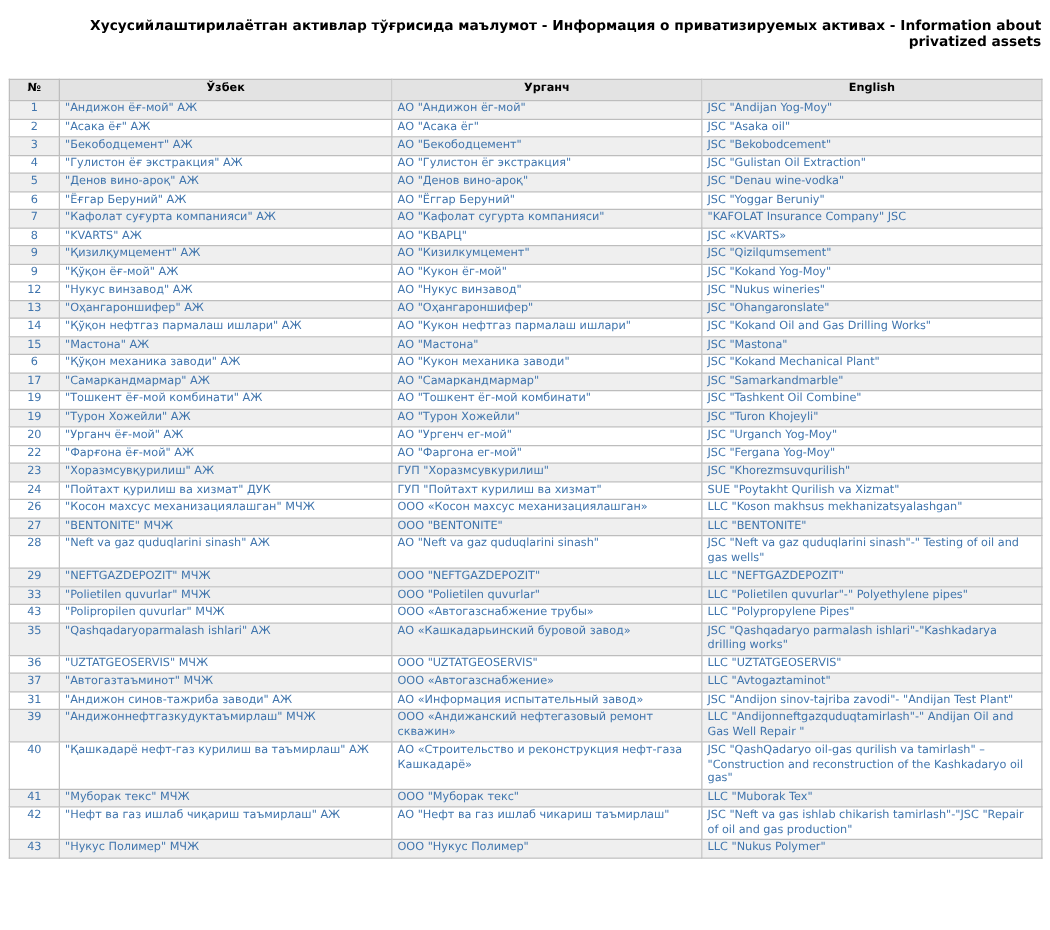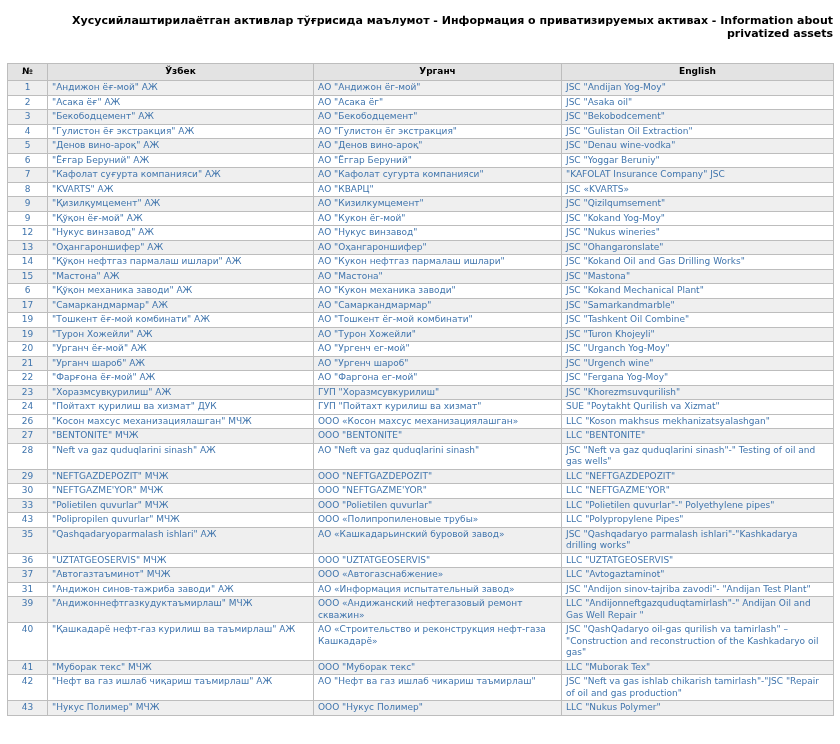--- a/index.html
+++ b/index.html
@@ -182,26 +182,20 @@
           <td>"Турон Хожейли" АЖ</td>
           <td>АО "Турон Хожейли"</td>
           <td>JSC "Turon Khojeyli"</td>
         </tr>
         <tr>
           <td class="num">20</td>
           <td>"Урганч ёғ-мой" АЖ</td>
           <td>АО "Ургенч ег-мой"</td>
           <td>JSC "Urganch Yog-Moy"</td>
         </tr>
-        <tr class="odd">
-          <td class="num">21</td>
-          <td>"Урганч шароб" АЖ</td>
-          <td>АО "Ургенч шароб"</td>
-          <td>JSC "Urgench wine"</td>
-        </tr>
         <tr>
           <td class="num">22</td>
           <td>"Фарғона ёғ-мой" АЖ</td>
           <td>АО "Фаргона ег-мой"</td>
           <td>JSC "Fergana Yog-Moy"</td>
         </tr>
         <tr class="odd">
           <td class="num">23</td>
           <td>"Хоразмсувқурилиш" АЖ</td>
           <td>ГУП "Хоразмсувкурилиш"</td>
@@ -230,36 +224,30 @@
           <td>"Neft va gaz quduqlarini sinash" АЖ</td>
           <td>АО "Neft va gaz quduqlarini sinash"</td>
           <td>JSC "Neft va gaz quduqlarini sinash"-" Testing of oil and gas wells"</td>
         </tr>
         <tr class="odd">
           <td class="num">29</td>
           <td>"NEFTGAZDEPOZIT" МЧЖ</td>
           <td>ООО "NEFTGAZDEPOZIT"</td>
           <td>LLC "NEFTGAZDEPOZIT"</td>
         </tr>
-        <tr>
-          <td class="num">30</td>
-          <td>"NEFTGAZME'YOR" МЧЖ</td>
-          <td>ООО "NEFTGAZME'YOR"</td>
-          <td>LLC "NEFTGAZME'YOR"</td>
-        </tr>
         <tr class="odd">
           <td class="num">33</td>
           <td>"Polietilen quvurlar" МЧЖ</td>
           <td>ООО "Polietilen quvurlar"</td>
           <td>LLC "Polietilen quvurlar"-" Polyethylene pipes"</td>
         </tr>
         <tr>
           <td class="num">43</td>
           <td>"Polipropilen quvurlar" МЧЖ</td>
-          <td>ООО «Полипропиленовые трубы»</td>
+          <td>ООО «Автогазснабжение трубы»</td>
           <td>LLC "Polypropylene Pipes"</td>
         </tr>
         <tr class="odd">
           <td class="num">35</td>
           <td>"Qashqadaryoparmalash ishlari" АЖ</td>
           <td>АО «Кашкадарьинский буровой завод»</td>
           <td>JSC "Qashqadaryo parmalash ishlari"-"Kashkadarya drilling works"</td>
         </tr>
         <tr>
           <td class="num">36</td>

